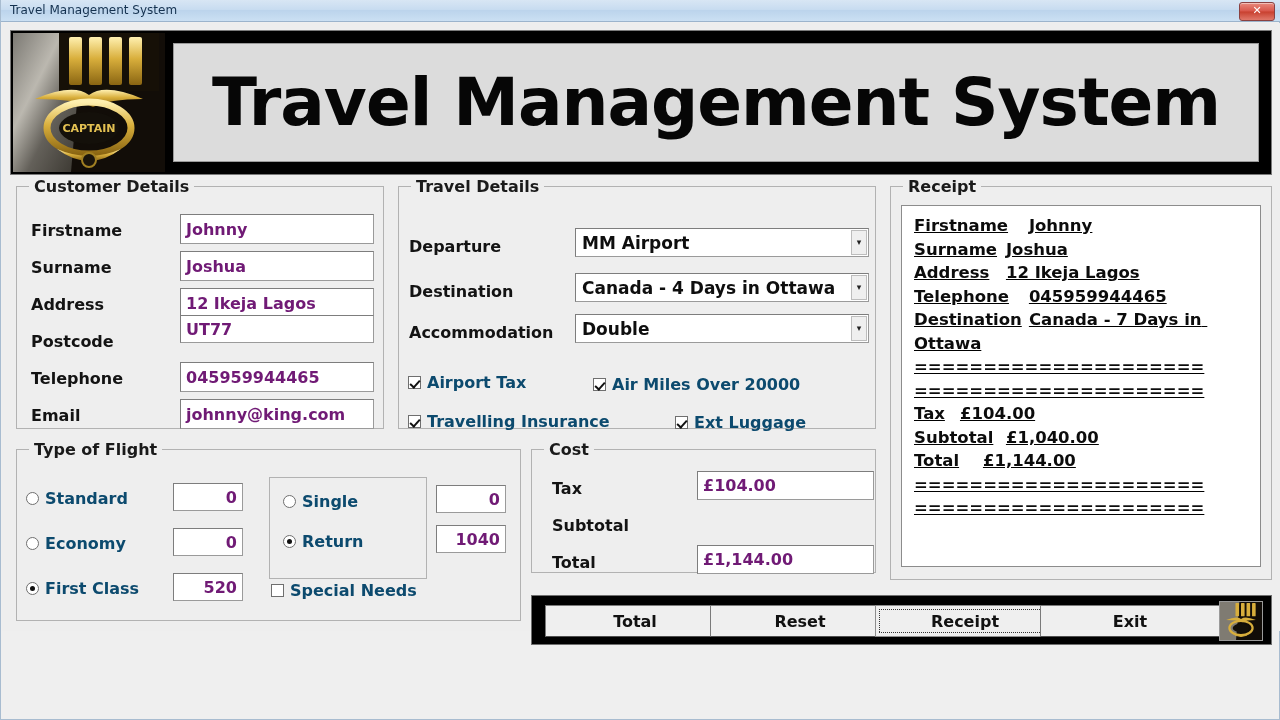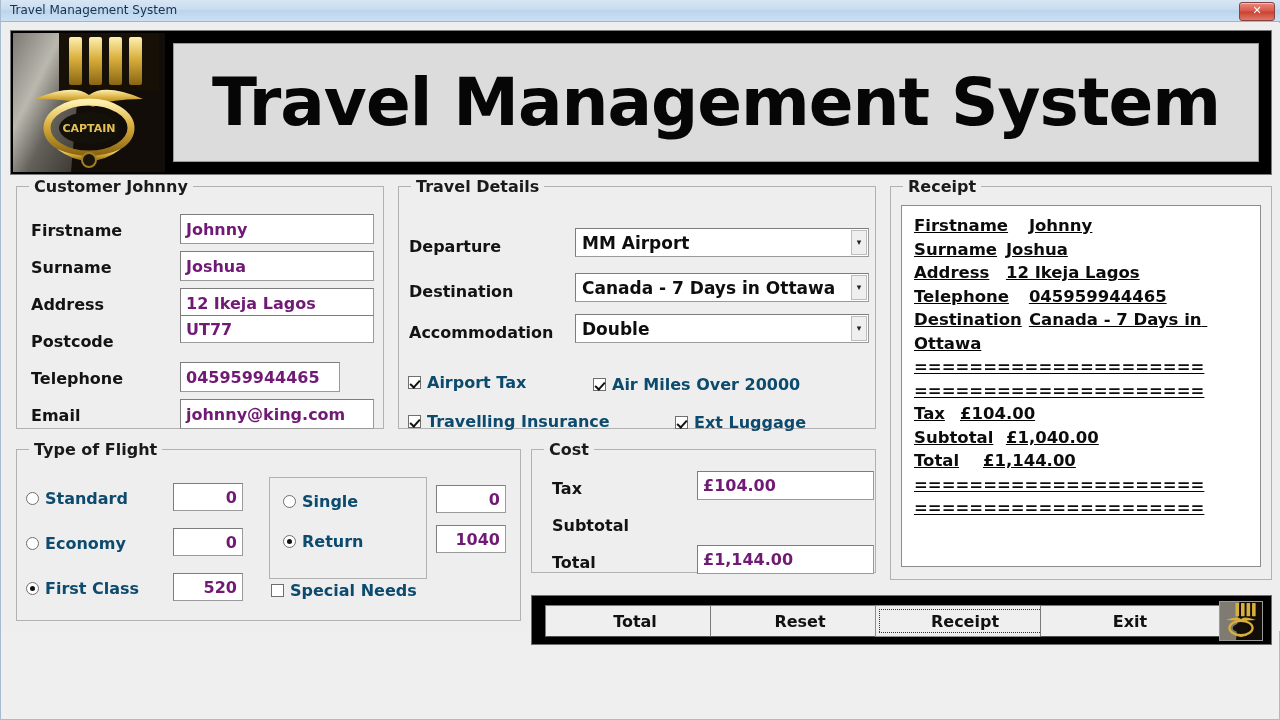--- a/index.html
+++ b/index.html
@@ -146,53 +146,53 @@
           <path d="M44 116 Q76 140 108 116 Q76 130 44 116 Z" fill="url(#ggold)"></path>
           <circle cx="76" cy="127" r="7" fill="#1a140b" stroke="#a07f22" stroke-width="2"></circle>
         </svg>
       </div>
       <div id="title-plate">
         <span>Travel Management System</span>
       </div>
     </div>
 
     <div class="group" style="left:14px;top:163px;width:368px;height:243px;">
-      <div class="glabel">Customer Johnny</div>
+      <div class="glabel">Customer Details</div>
 
       <div class="fld-label" style="left:14px;top:34px;">Firstname</div>
       <div class="tbox" style="left:163px;top:27px;width:194px;height:30px;">Johnny</div>
 
       <div class="fld-label" style="left:14px;top:71px;">Surname</div>
       <div class="tbox" style="left:163px;top:64px;width:194px;height:30px;">Joshua</div>
 
       <div class="fld-label" style="left:14px;top:108px;">Address</div>
       <div class="tbox" style="left:163px;top:101px;width:194px;height:30px;">12 Ikeja Lagos</div>
 
       <div class="fld-label" style="left:14px;top:145px;">Postcode</div>
       <div class="tbox" style="left:163px;top:128px;width:194px;height:28px;text-align:center;">UT77</div>
 
       <div class="fld-label" style="left:14px;top:182px;">Telephone</div>
-      <div class="tbox" style="left:163px;top:175px;width:160px;height:30px;">045959944465</div>
+      <div class="tbox" style="left:163px;top:175px;width:194px;height:30px;">045959944465</div>
 
       <div class="fld-label" style="left:14px;top:219px;">Email</div>
       <div class="tbox" style="left:163px;top:212px;width:194px;height:30px;">johnny@king.com</div>
     </div>
 
     <div class="group" style="left:396px;top:163px;width:478px;height:243px;">
       <div class="glabel">Travel Details</div>
 
       <div class="fld-label" style="left:10px;top:50px;">Departure</div>
       <div class="combo" style="left:176px;top:41px;width:294px;height:29px;">
         <span>MM Airport</span>
         <span class="arrow">▾</span>
       </div>
 
       <div class="fld-label" style="left:10px;top:95px;">Destination</div>
       <div class="combo" style="left:176px;top:86px;width:294px;height:29px;">
-        <span>Canada - 7 Days in Ottawa</span>
+        <span>Canada - 4 Days in Ottawa</span>
         <span class="arrow">▾</span>
       </div>
 
       <div class="fld-label" style="left:10px;top:136px;">Accommodation</div>
       <div class="combo" style="left:176px;top:127px;width:294px;height:29px;">
         <span>Double</span>
         <span class="arrow">▾</span>
       </div>
 
       <div class="chkrow" style="left:9px;top:186px;">

